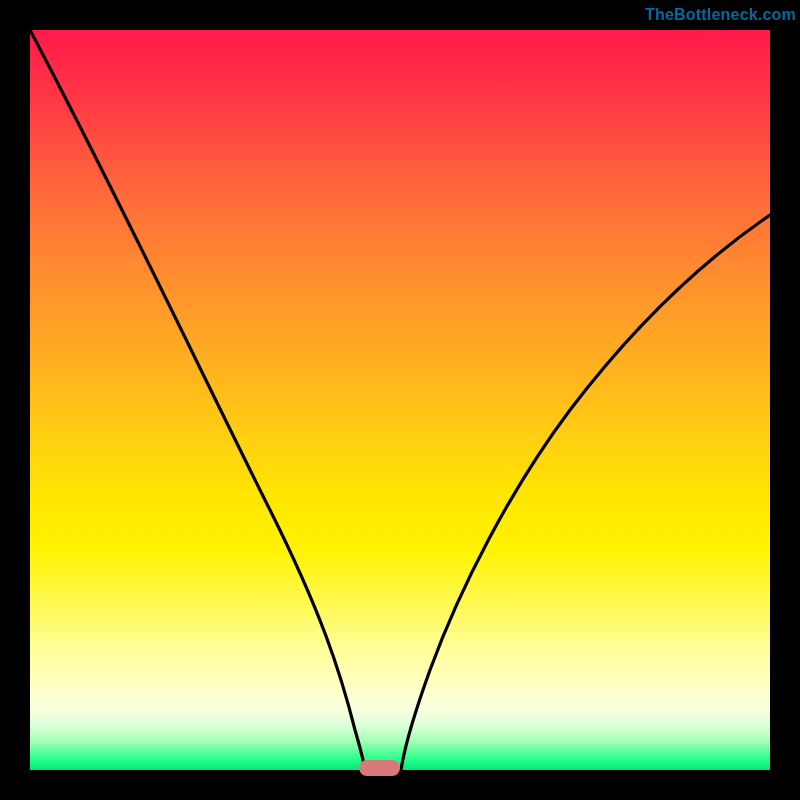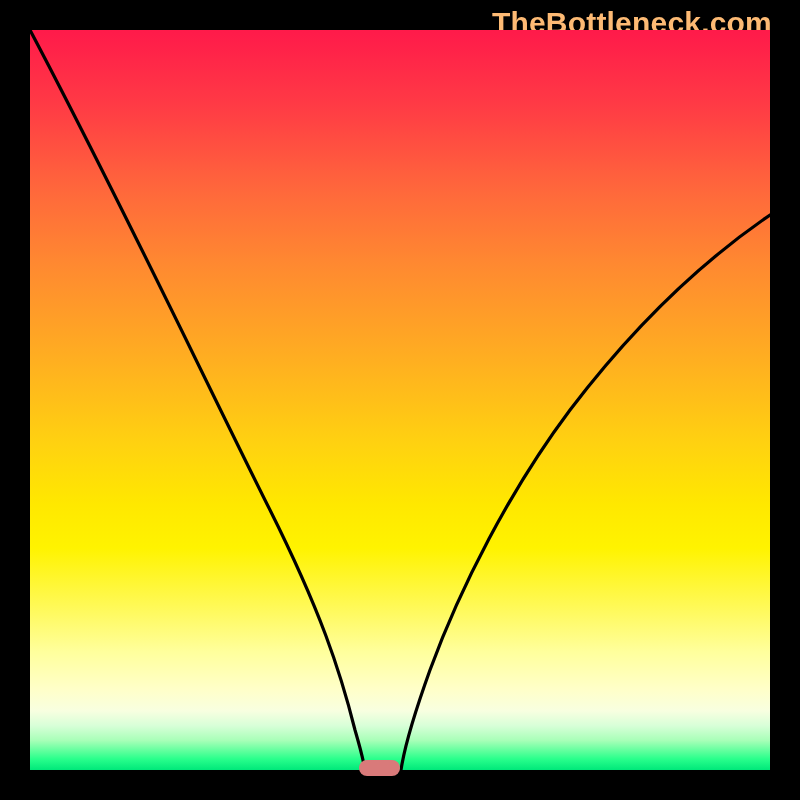--- a/index.html
+++ b/index.html
@@ -48,25 +48,25 @@
     height: 100%;
   }
   .marker {
     position: absolute;
     background: #d97a7a;
     border-radius: 8px;
   }
   .watermark {
     position: absolute;
     top: 6px;
-    right: 28px;
+    right: 4px;
     font-family: Arial, Helvetica, sans-serif;
-    font-size: 30px;
+    font-size: 16px;
     font-weight: 600;
-    color: #fdba74;
+    color: #0369a1;
     letter-spacing: 0.2px;
   }
 </style>
 </head>
 <body>
 
 <div class="watermark">TheBottleneck.com</div>
 
 <div class="plot-area">
   <div class="gradient-bg"></div>

